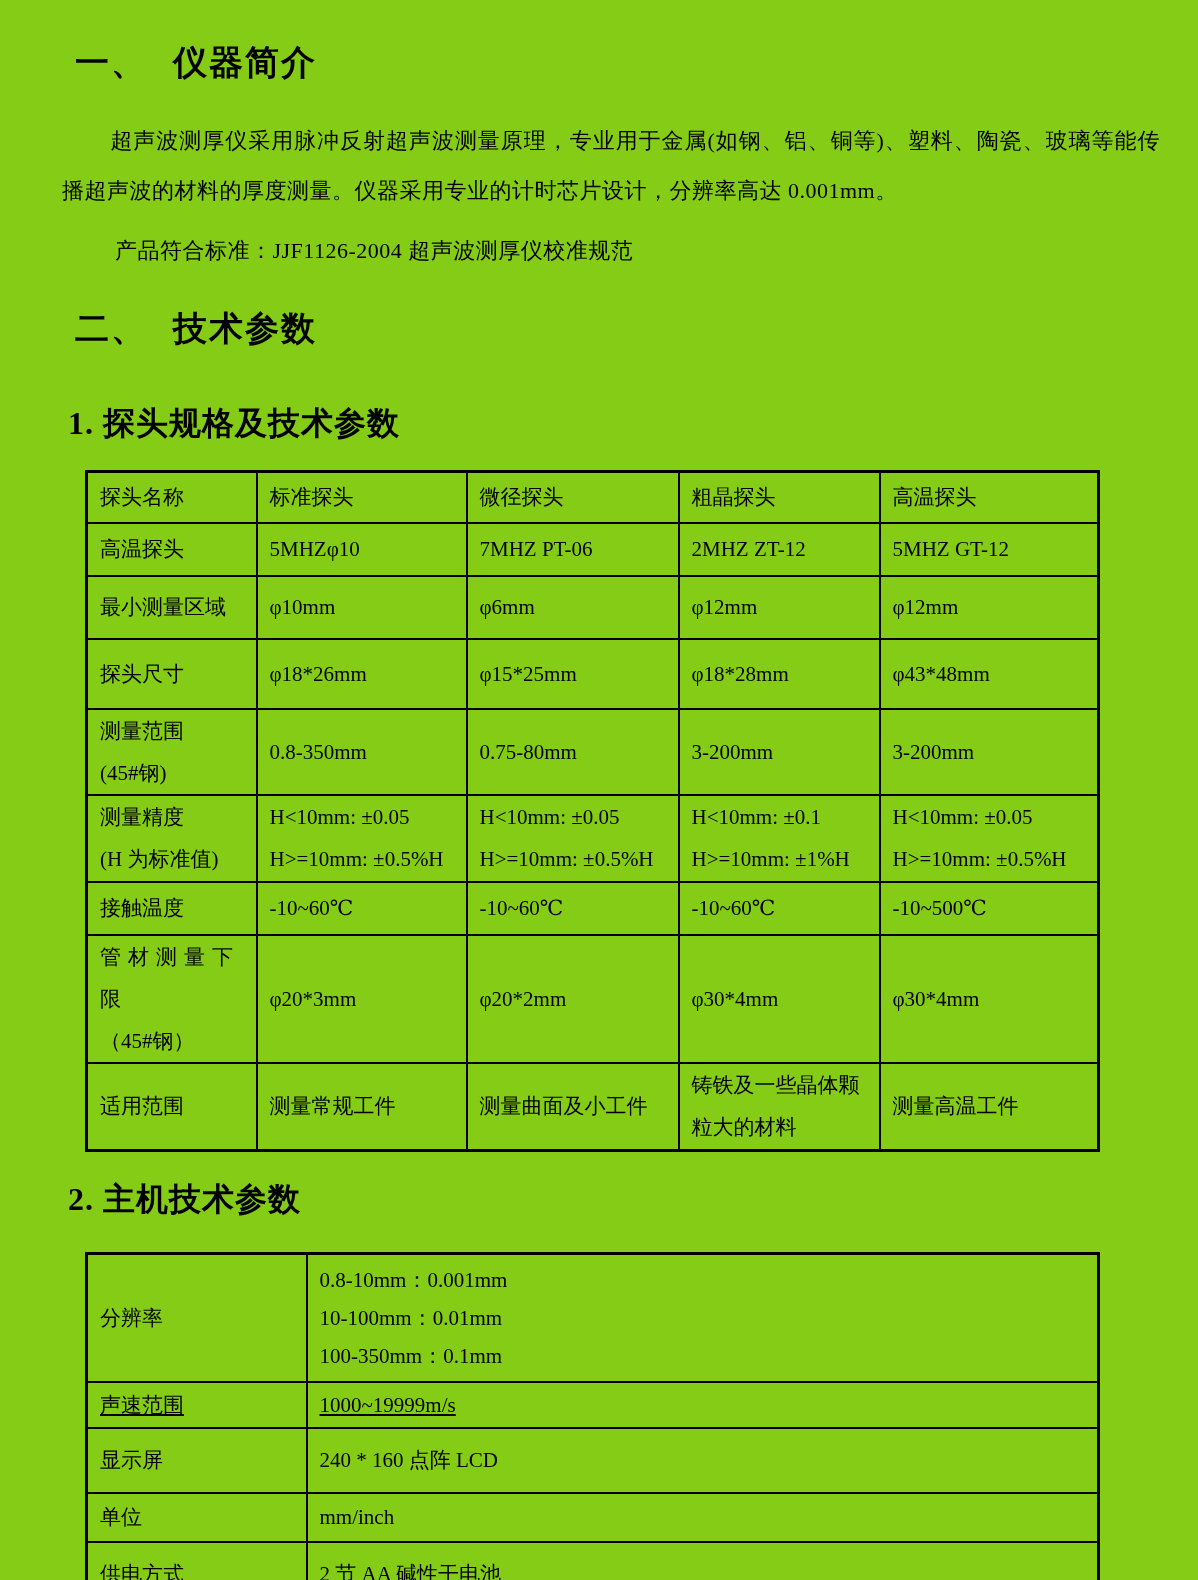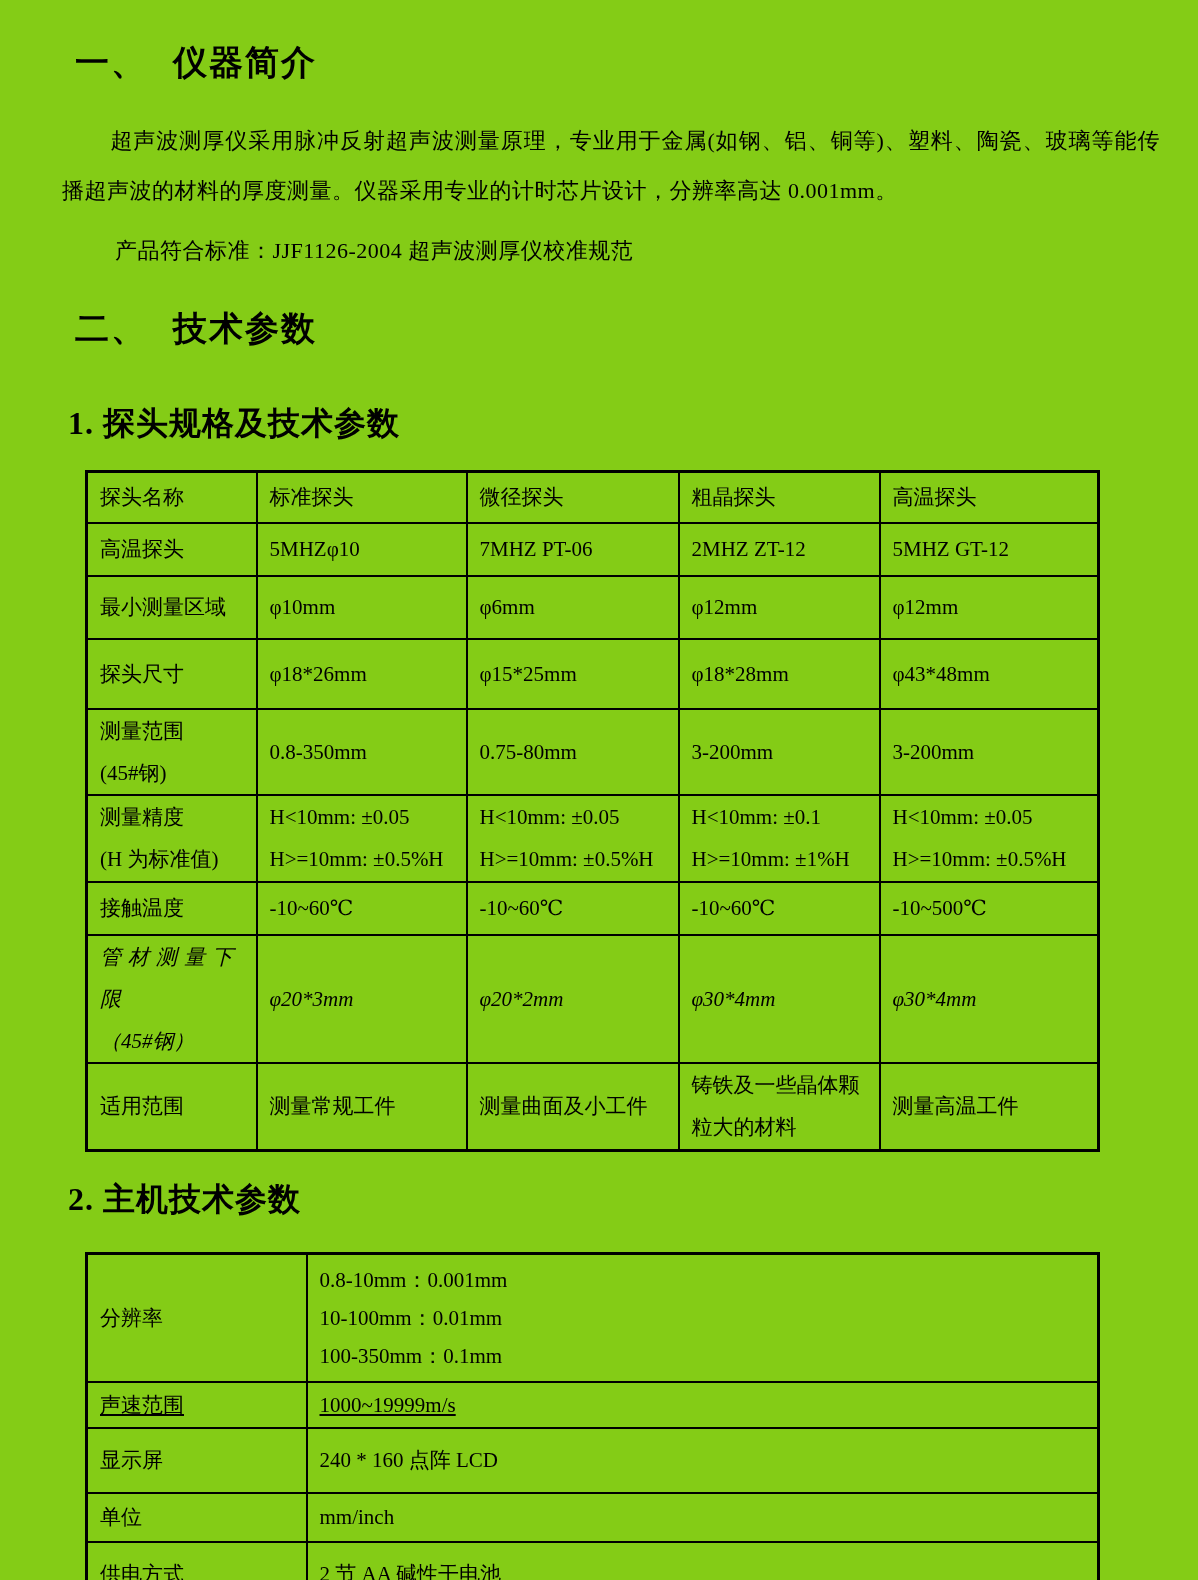--- a/index.html
+++ b/index.html
@@ -55,21 +55,21 @@
     overflow: hidden;
   }
   .cell-line { line-height: 42px; }
   #probe-table tr:nth-child(1) { height: 51px; }
   #probe-table tr:nth-child(2) { height: 53px; }
   #probe-table tr:nth-child(3) { height: 63px; }
   #probe-table tr:nth-child(4) { height: 70px; }
   #probe-table tr:nth-child(5) { height: 86px; padding-left: 24px; }
   #probe-table tr:nth-child(6) { height: 87px; }
   #probe-table tr:nth-child(7) { height: 53px; }
-  #probe-table tr:nth-child(8) { height: 87px; font-style: italic; }
+  #probe-table tr:nth-child(8) { height: 87px; }
   #probe-table tr:nth-child(9) { height: 88px; }
   #probe-table tr:nth-child(8) td:first-child .cell-line:first-child { letter-spacing: 7px; }
   #host-table { margin-top: 30px; }
   #host-table .cell-line { line-height: 38px; }
   #host-table tr:nth-child(1) { height: 128px; }
   #host-table tr:nth-child(2) { height: 46px; text-decoration: underline; }
   #host-table tr:nth-child(3) { height: 65px; }
   #host-table tr:nth-child(4) { height: 49px; }
   #host-table tr:nth-child(5) { height: 65px; }
 </style>

